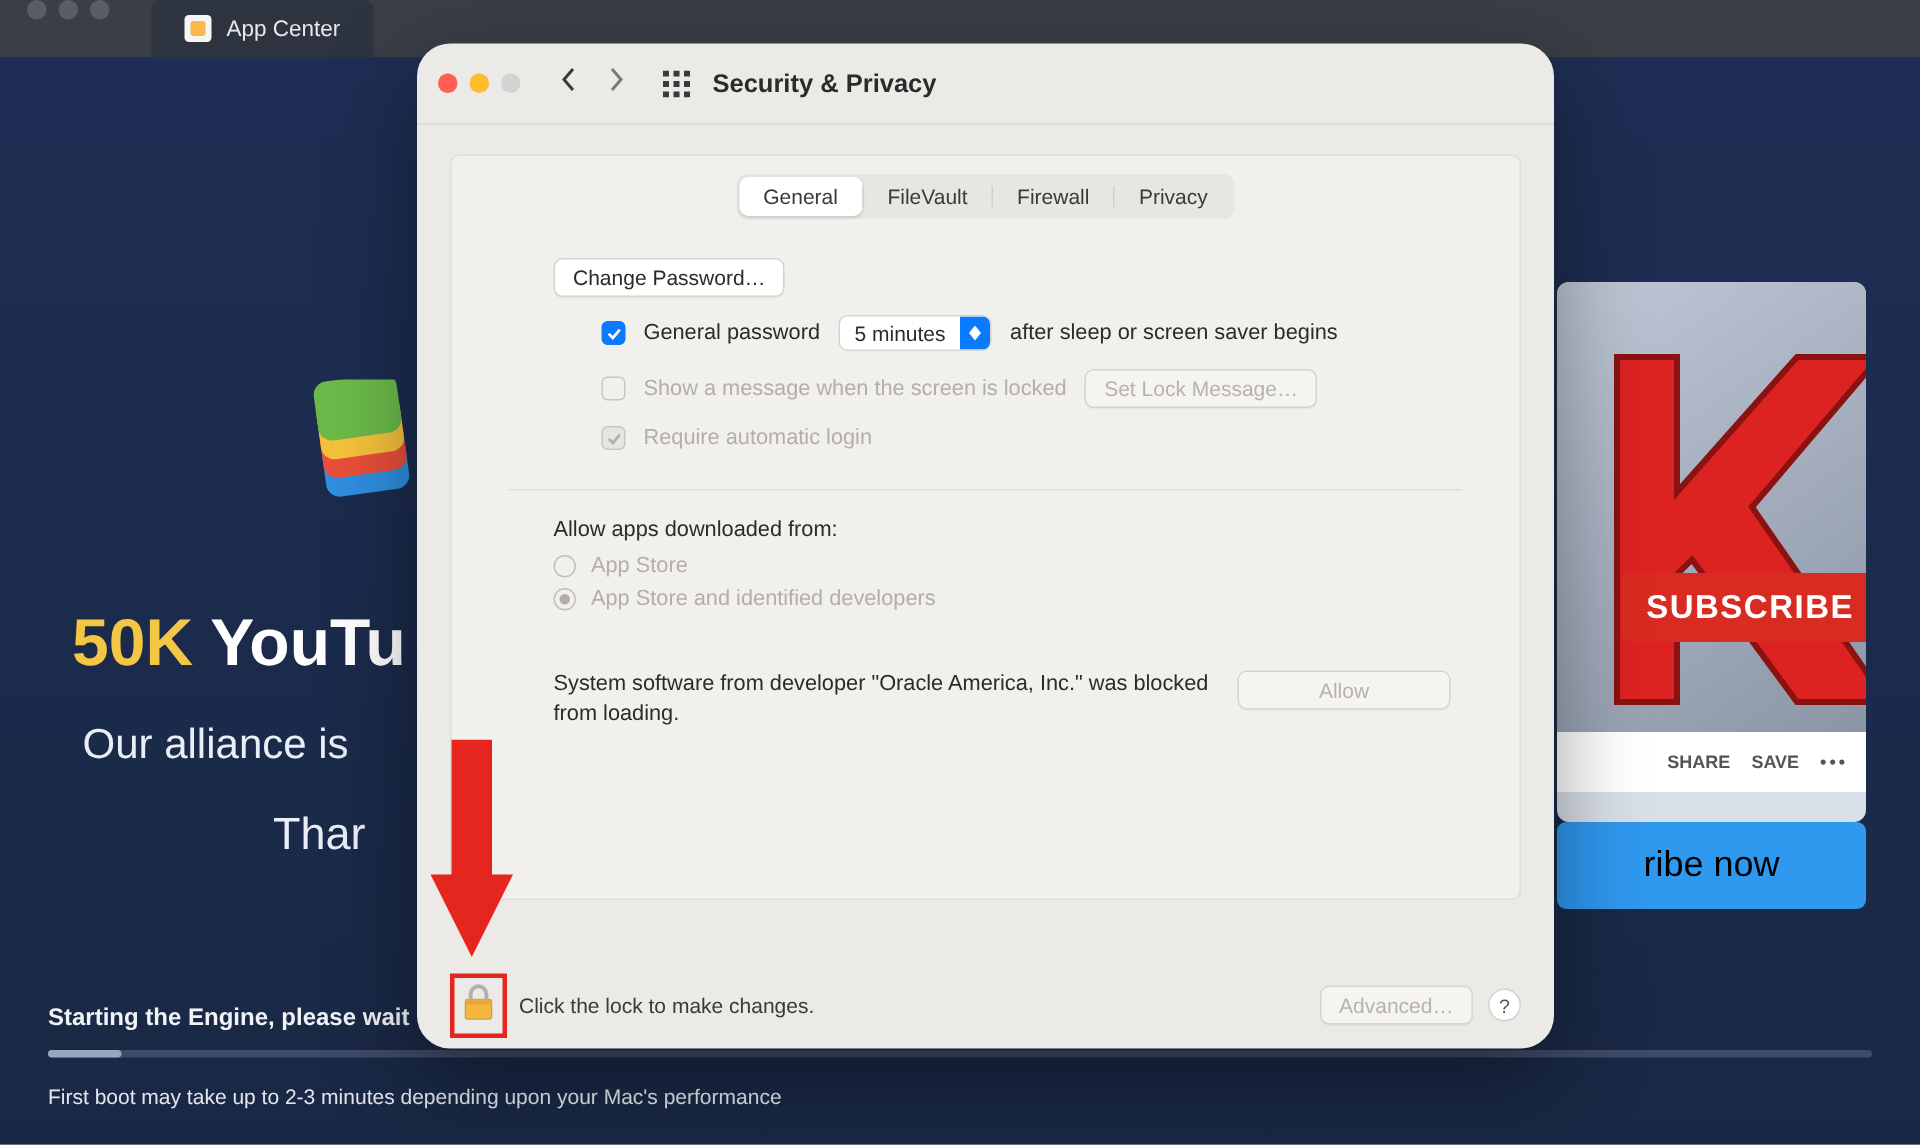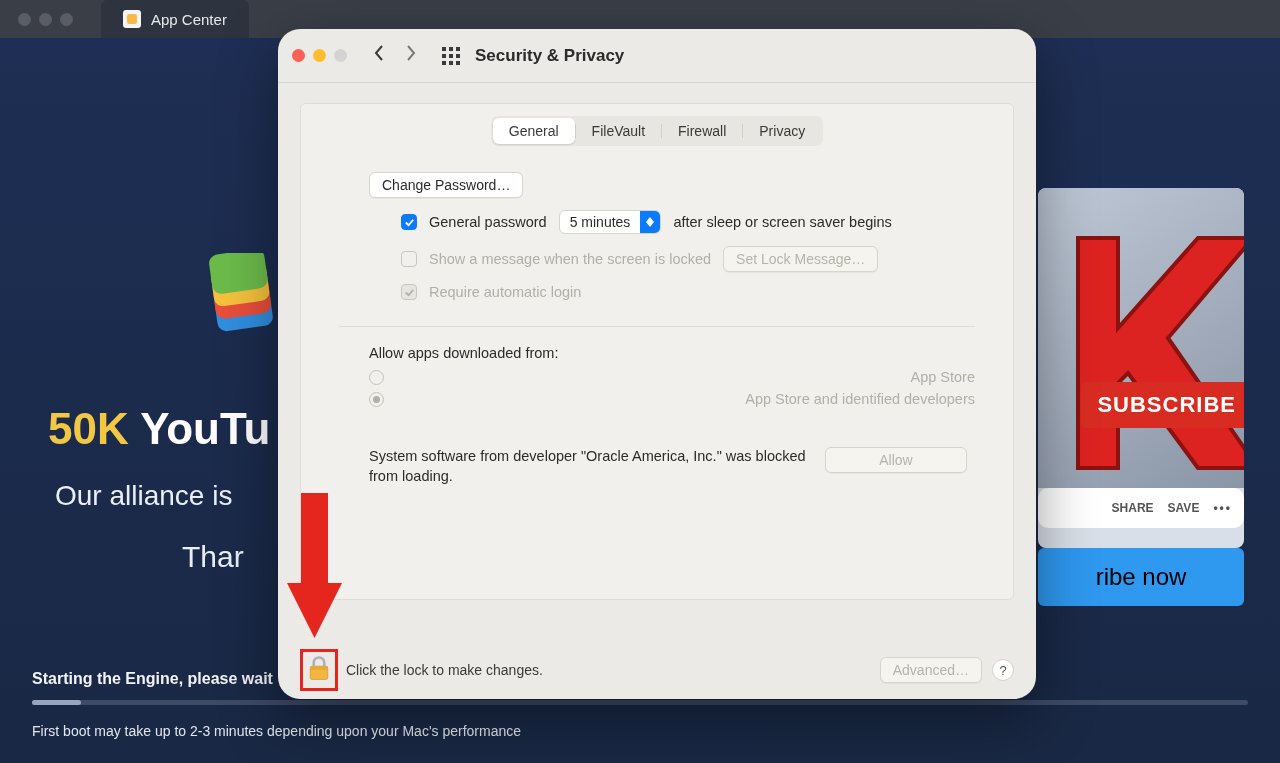--- a/index.html
+++ b/index.html
@@ -1,38 +1,38 @@
 <!DOCTYPE html>
 <html><head>
 <meta charset="utf-8">
 <style>
 * { box-sizing: border-box; margin: 0; padding: 0; font-family: -apple-system, "Helvetica Neue", Arial, sans-serif; }
 body { width: 1280px; height: 763px; background: #1c2a4a; overflow: hidden; position: relative; }
 
 
-.bg-titlebar { height: 38px; background: #3a3e47; display: flex; align-items: center; }
+.bg-titlebar { height: 38px; background: #3a3e47; display: flex; align-items: flex-start; }
 .bg-traffic { display: flex; gap: 8px; margin-left: 18px; }
 .bg-traffic span { width: 13px; height: 13px; border-radius: 50%; background: #5a5d65; }
 .bg-tab { margin-left: 28px; height: 38px; display: flex; align-items: center; background: #2e3340; padding: 0 22px; border-radius: 6px 6px 0 0; color: #e8e8e8; font-size: 15px; gap: 10px;}
 .bg-tab-icon { width: 18px; height: 18px; background: #f5f5f5; border-radius: 3px; position: relative; }
 .bg-tab-icon::after { content:""; position:absolute; left:4px; top:4px; width:10px; height:10px; background:#f8b84a; border-radius:2px; }
 
 .bg-body { position: absolute; top: 38px; left:0; right:0; bottom:0; background: linear-gradient(180deg,#1e2e54 0%, #192844 100%); padding: 0; }
 .bg-logo { position:absolute; left:198px; top:215px; width:90px; height:90px; }
 .bg-logo svg { width:100%; height:100%; }
 .bg-headline { position:absolute; left:48px; top:366px; font-size:44px; font-weight:700; color:#fff; }
 .bg-headline .accent { color:#f2c744; }
 .bg-subhead { position:absolute; left:55px; top:442px; font-size:28px; color:#eaeef7; }
 .bg-subhead2 { position:absolute; left:182px; top:502px; font-size:30px; color:#eaeef7; }
 
 .bg-right-card { position:absolute; right:36px; top:150px; width:206px; height:360px; background:#d9dfe8; border-radius:8px; overflow:hidden; }
 .bg-right-card .art { height:300px; background: linear-gradient(145deg,#bfc8d6 0%, #8a95a6 100%); position:relative;}
 .bg-right-card .kshape { position:absolute; left:20px; top:30px; width:200px; height:260px; }
 .bg-right-card .subscribe-pill { position:absolute; right:-8px; bottom:60px; background:#d82c22; color:#fff; font-weight:700; padding:10px 16px; border-radius:6px; font-size:22px; letter-spacing:1px;}
-.bg-right-card .actions { height:40px; background:#fff; display:flex; align-items:center; justify-content:flex-end; gap:14px; padding:0 12px; color:#555; font-size:12px; font-weight:600;border-radius:10px;}
+.bg-right-card .actions { height:40px; background:#fff; display:flex; align-items:center; justify-content:flex-end; gap:14px; padding:0 12px; color:#555; font-size:12px; font-weight:600;}
 .bg-right-card .actions .more { letter-spacing:2px; }
 .bg-cta { position:absolute; right:36px; top:510px; width:206px; height:58px; background:#2f98ef; color:#000000; font-size:24px; display:flex; align-items:center; justify-content:center; border-radius:6px;}
 
 .bg-foot1 { position:absolute; left:32px; bottom:75px; color:#f1f3f7; font-size:16px; font-weight:600;}
 .bg-progress { position:absolute; left:32px; right:32px; bottom:58px; height:5px; background:#3f4a66; border-radius:3px;}
 .bg-progress .fill { width:4%; height:100%; background:#9aa4bd; border-radius:3px;}
 .bg-foot2 { position:absolute; left:32px; bottom:24px; color:#e3e6ee; font-size:14px;}
 
 
 .prefs { position:absolute; left:278px; top:29px; width:758px; height:670px; background:#eceae6; border-radius:22px; box-shadow: 0 20px 60px rgba(0,0,0,.4); }
@@ -76,21 +76,21 @@
 .select span { padding:0 10px; font-size:14px;}
 .select .stepper { width:20px; height:100%; background:#0a7aff; display:flex; flex-direction:column; align-items:center; justify-content:center;}
 .select .stepper svg { width:8px; height:5px; fill:#fff; }
 .indent { margin-left:32px; }
 
 .divider { height:1px; background:#e0ddd7; margin:26px 38px 0 38px;}
 
 .section2 { padding:18px 38px 0 68px; font-size:14.5px; color:#2b2b2b;}
 .radio { width:15px; height:15px; border-radius:50%; border:1.5px solid #c4c1b9; display:inline-flex; align-items:center; justify-content:center; flex:0 0 auto;}
 .radio.sel::after { content:""; width:7px; height:7px; border-radius:50%; background:#b2afa7;}
-.opt { display:flex; align-items:center; gap:10px; margin:6px 0; color:#b2afa7;justify-content:space-between;}
+.opt { display:flex; align-items:center; gap:10px; margin:6px 0; color:#b2afa7;}
 
 .blocked-row { display:flex; align-items:flex-start; gap:18px; padding:34px 46px 0 68px;}
 .blocked-row .txt { font-size:14.5px; color:#2b2b2b; line-height:1.35; flex:1;}
 .allow-btn { width:142px; }
 
 .footer { position:absolute; left:0; right:0; bottom:0; height:58px; display:flex; align-items:center; padding:0 22px;}
 .lock-wrap { display:flex; align-items:center; gap:8px; }
 .lock-highlight { border:3px solid #e5261f; padding:2px; }
 .lock-icon { width:28px; height:28px; }
 .lock-txt { font-size:14px; color:#3a3a3a;}

